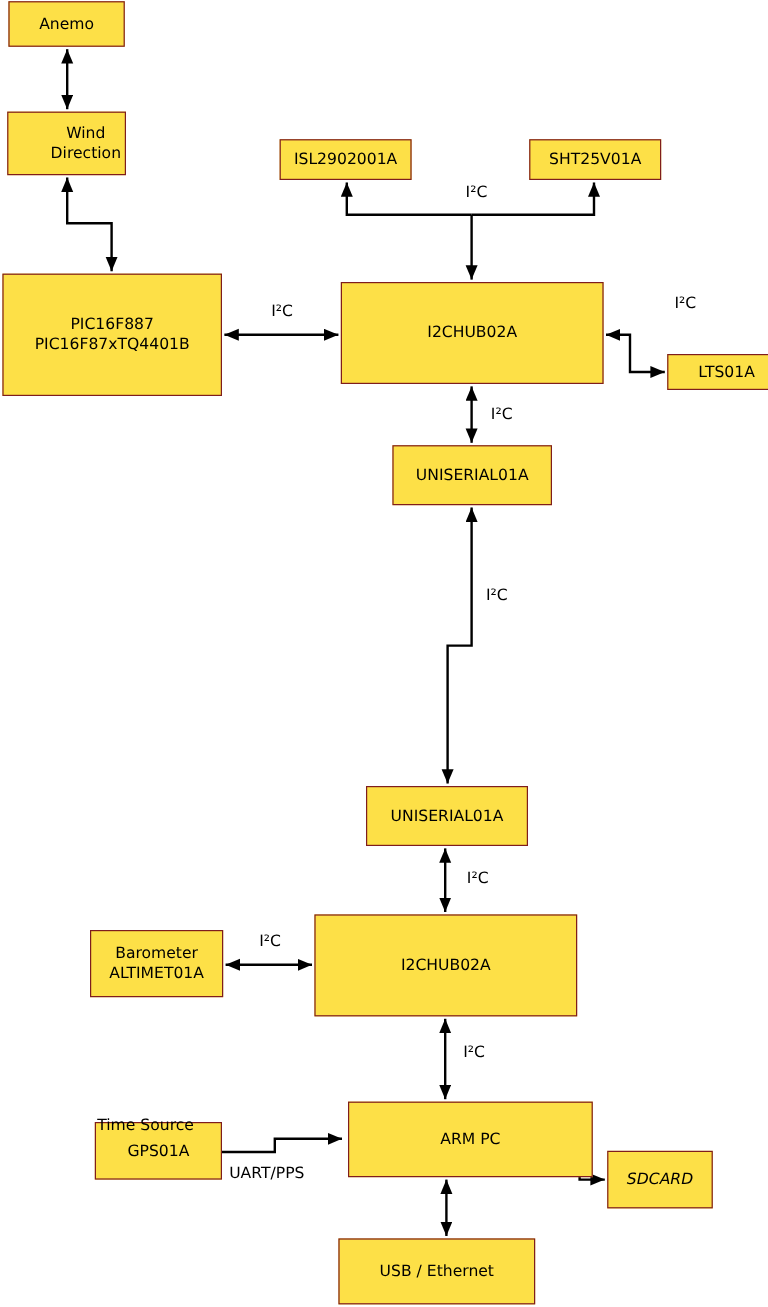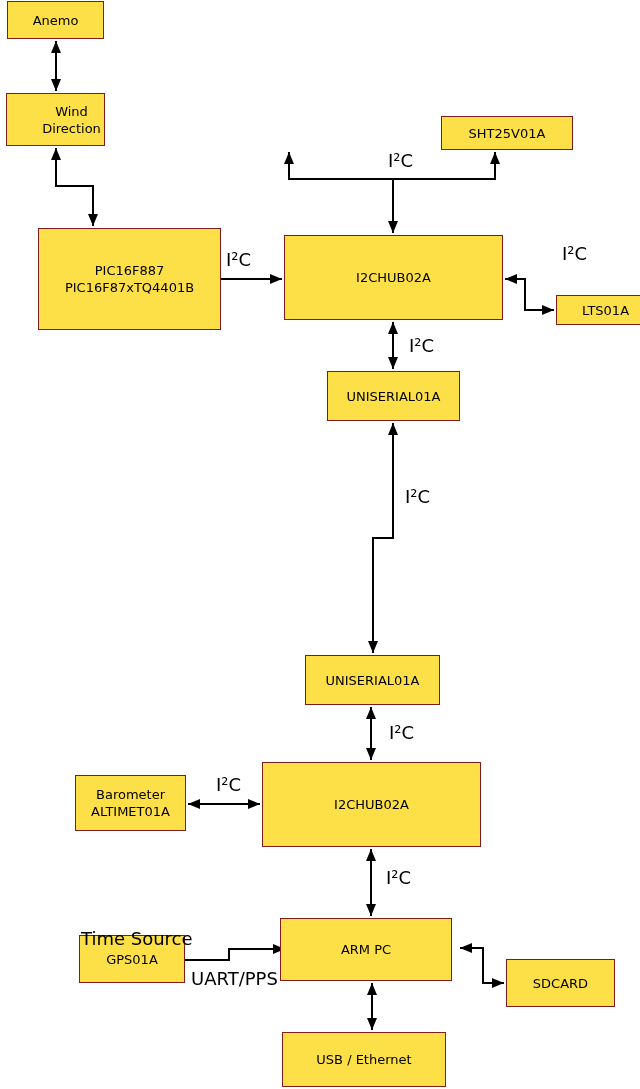--- a/index.html
+++ b/index.html
@@ -22,21 +22,21 @@
     flex-direction: column;
     align-items: center;
     justify-content: center;
     text-align: center;
     font-size: 13px;
     line-height: 17px;
     white-space: nowrap;
   }
   .edge-label {
     position: absolute;
-    font-size: 18px;
+    font-size: 13px;
     line-height: 15px;
     white-space: nowrap;
   }
 </style>
 </head>
 <body>
 
 <div id="canvas">
 
   <svg id="wires" width="640" height="1089" viewBox="0 0 640 1089" fill="none" stroke="#000000" stroke-width="2">
@@ -77,27 +77,30 @@
 
   <div class="node" style="left:7px; top:1px; width:97px; height:38px;">
     <div>Anemo</div>
   </div>
 
   <div class="node" style="left:6px; top:93px; width:99px; height:53px;padding-left:32px;">
     <div>Wind</div>
     <div>Direction</div>
   </div>
 
-  <div class="node" style="left:2px; top:228px; width:183px; height:102px;margin-left:36px;">
+  <div class="node" style="left:2px; top:228px; width:183px; height:102px;">
     <div>PIC16F887</div>
     <div>PIC16F87xTQ4401B</div>
   </div>
 
+  <div class="node" style="left:233px; top:116px; width:110px; height:34px;">
+    <div>ISL2902001A</div>
+  </div>
 
-  <div class="node" style="left:441px; top:116px; width:132px; height:34px;">
+  <div class="node" style="left:441px; top:116px; width:110px; height:34px;">
     <div>SHT25V01A</div>
   </div>
 
   <div class="node" style="left:284px; top:235px; width:219px; height:85px;">
     <div>I2CHUB02A</div>
   </div>
 
   <div class="node" style="left:556px; top:295px; width:99px; height:30px;">
     <div>LTS01A</div>
   </div>
@@ -116,25 +119,25 @@
 
   <div class="node" style="left:75px; top:775px; width:111px; height:56px;text-align:center;">
     <div>Barometer</div>
     <div>ALTIMET01A</div>
   </div>
 
   <div class="node" style="left:79px; top:935px; width:106px; height:48px;">
     <div>GPS01A</div>
   </div>
 
-  <div class="node" style="left:280px; top:918px; width:172px; height:63px;align-items:center;">
+  <div class="node" style="left:290px; top:918px; width:204px; height:63px;align-items:center;">
     <div>ARM PC</div>
   </div>
 
-  <div class="node" style="left:506px; top:959px; width:109px; height:48px;">
+  <div class="node" style="left:506px; top:959px; width:88px; height:48px;font-style:italic;">
     <div>SDCARD</div>
   </div>
 
   <div class="node" style="left:282px; top:1032px; width:164px; height:55px;">
     <div>USB / Ethernet</div>
   </div>
 
   <div class="edge-label" style="left:226px; top:252px;">I²C</div>
   <div class="edge-label" style="left:388px; top:153px;">I²C</div>
   <div class="edge-label" style="left:562px; top:246px;">I²C</div>

